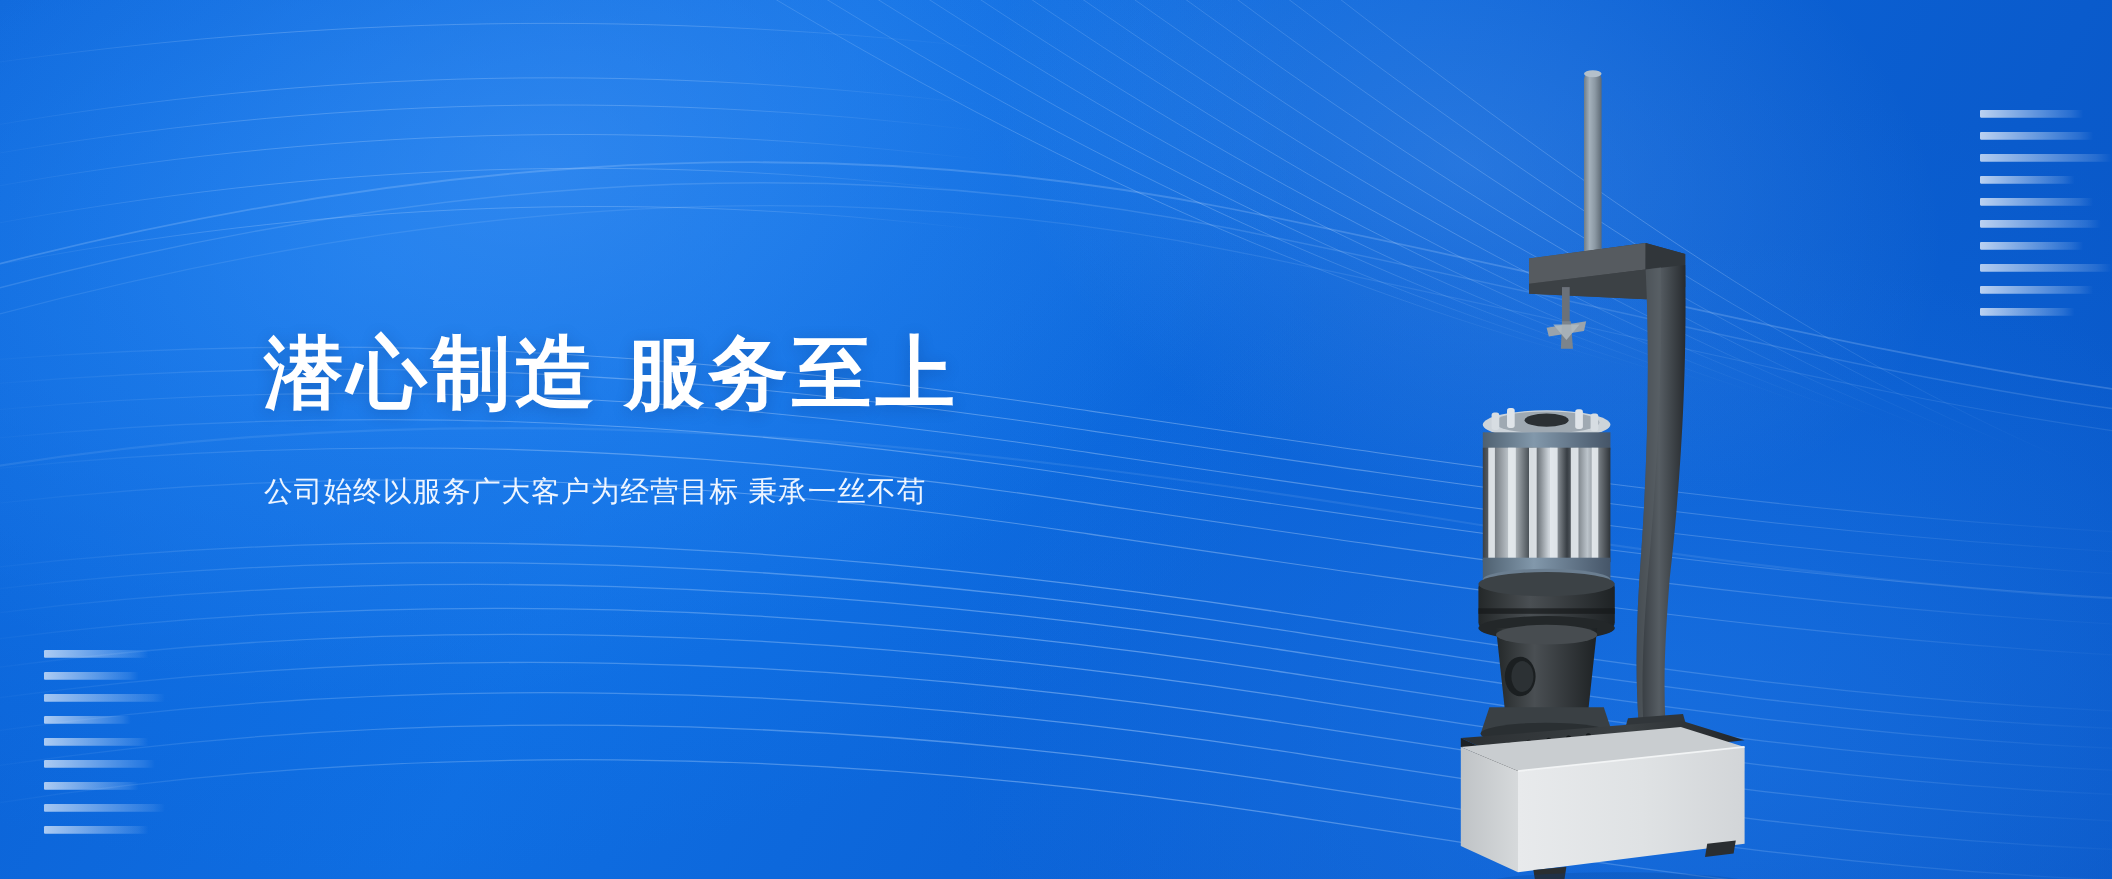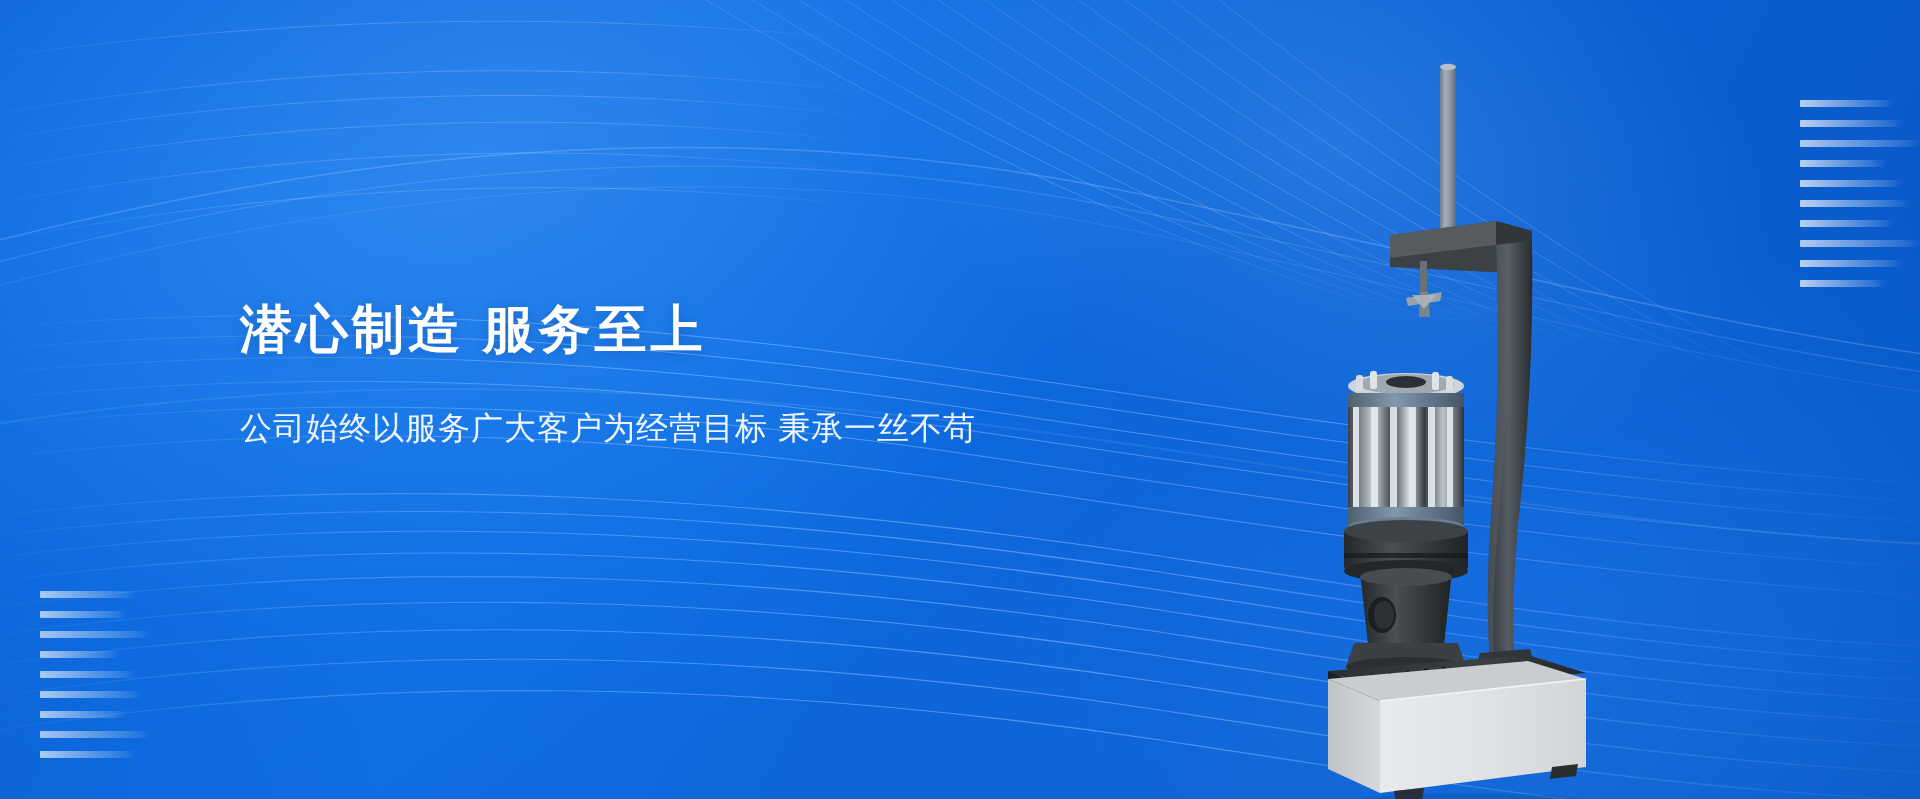--- a/index.html
+++ b/index.html
@@ -71,31 +71,31 @@
   
   .copy {
     position:absolute;
     left:240px;
     top:300px;
     width:760px;
     z-index:6;
   }
   .headline {
     color:#ffffff;
-    font-size:52px;
+    font-size:72px;
     font-weight:bold;
     letter-spacing:4px;
     line-height:1.12;
     white-space:nowrap;
     text-shadow:0 2px 14px rgba(0,30,80,.22);
   }
   .subcopy {
     margin-top:42px;
     color:#eef5ff;
-    font-size:32px;
+    font-size:26px;
     font-weight:normal;
     line-height:1.78;
     letter-spacing:1px;
   }
   .subcopy .line { display:block; white-space:nowrap; }
 
   
   .machine {
     position:absolute;
     right:270px;

